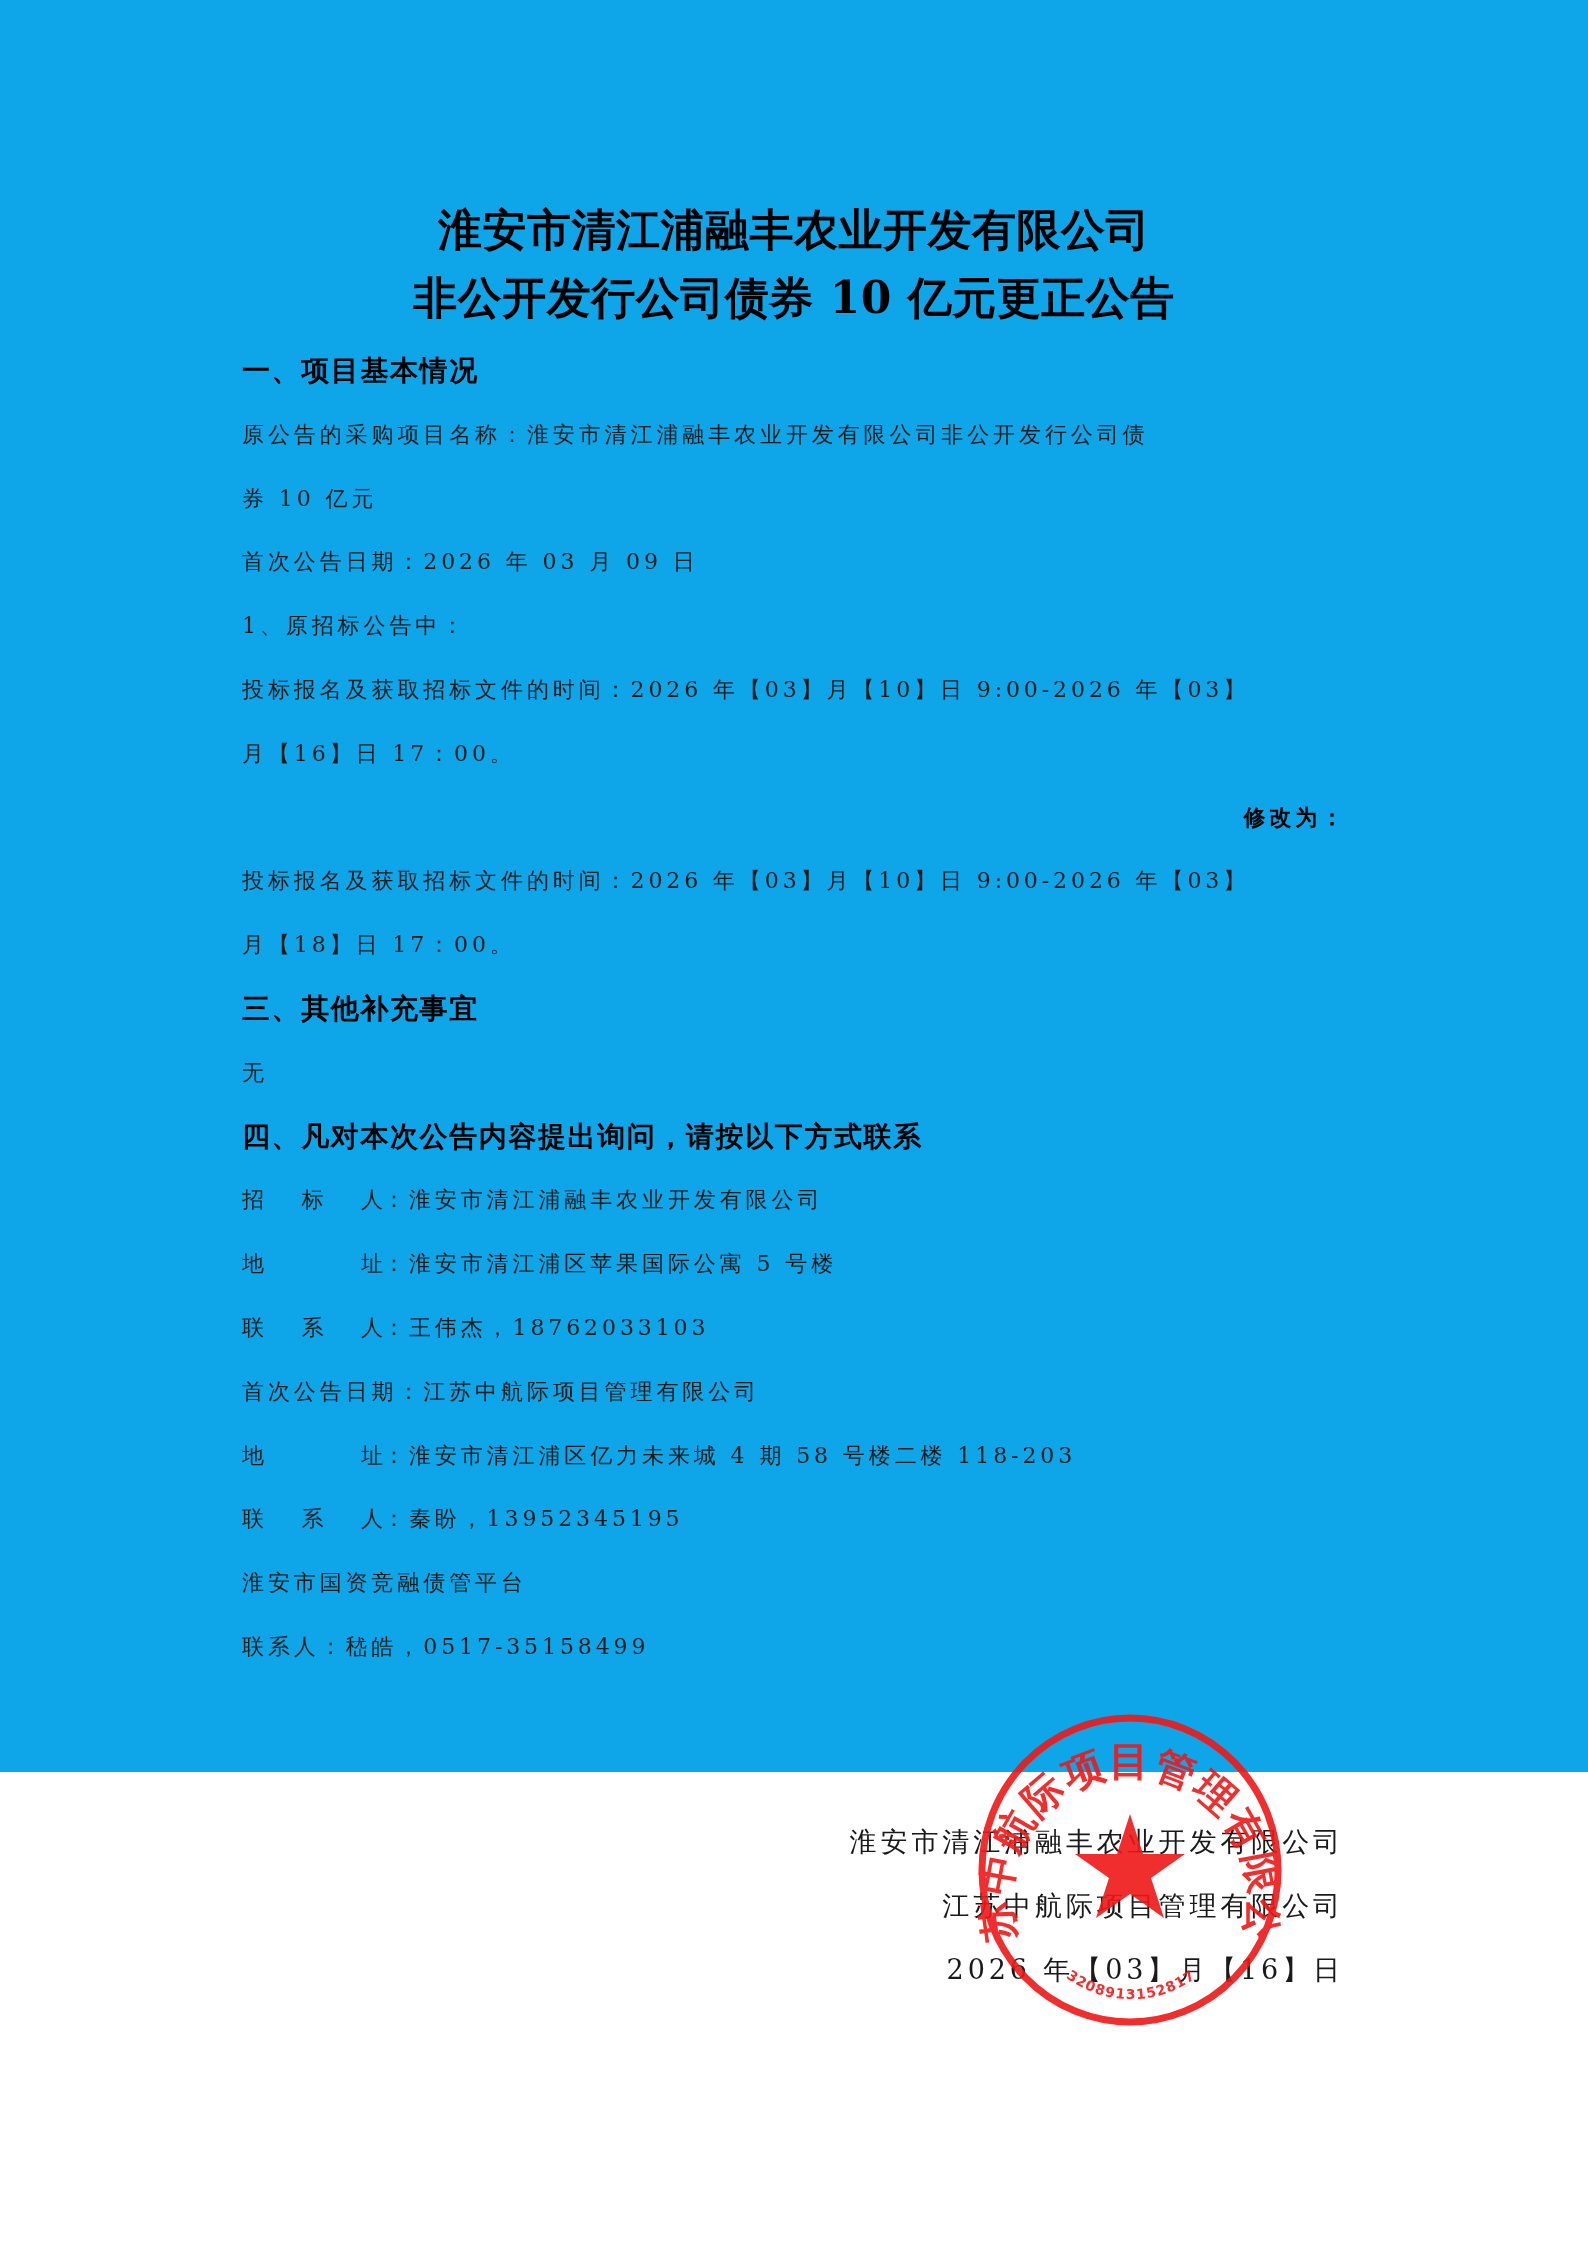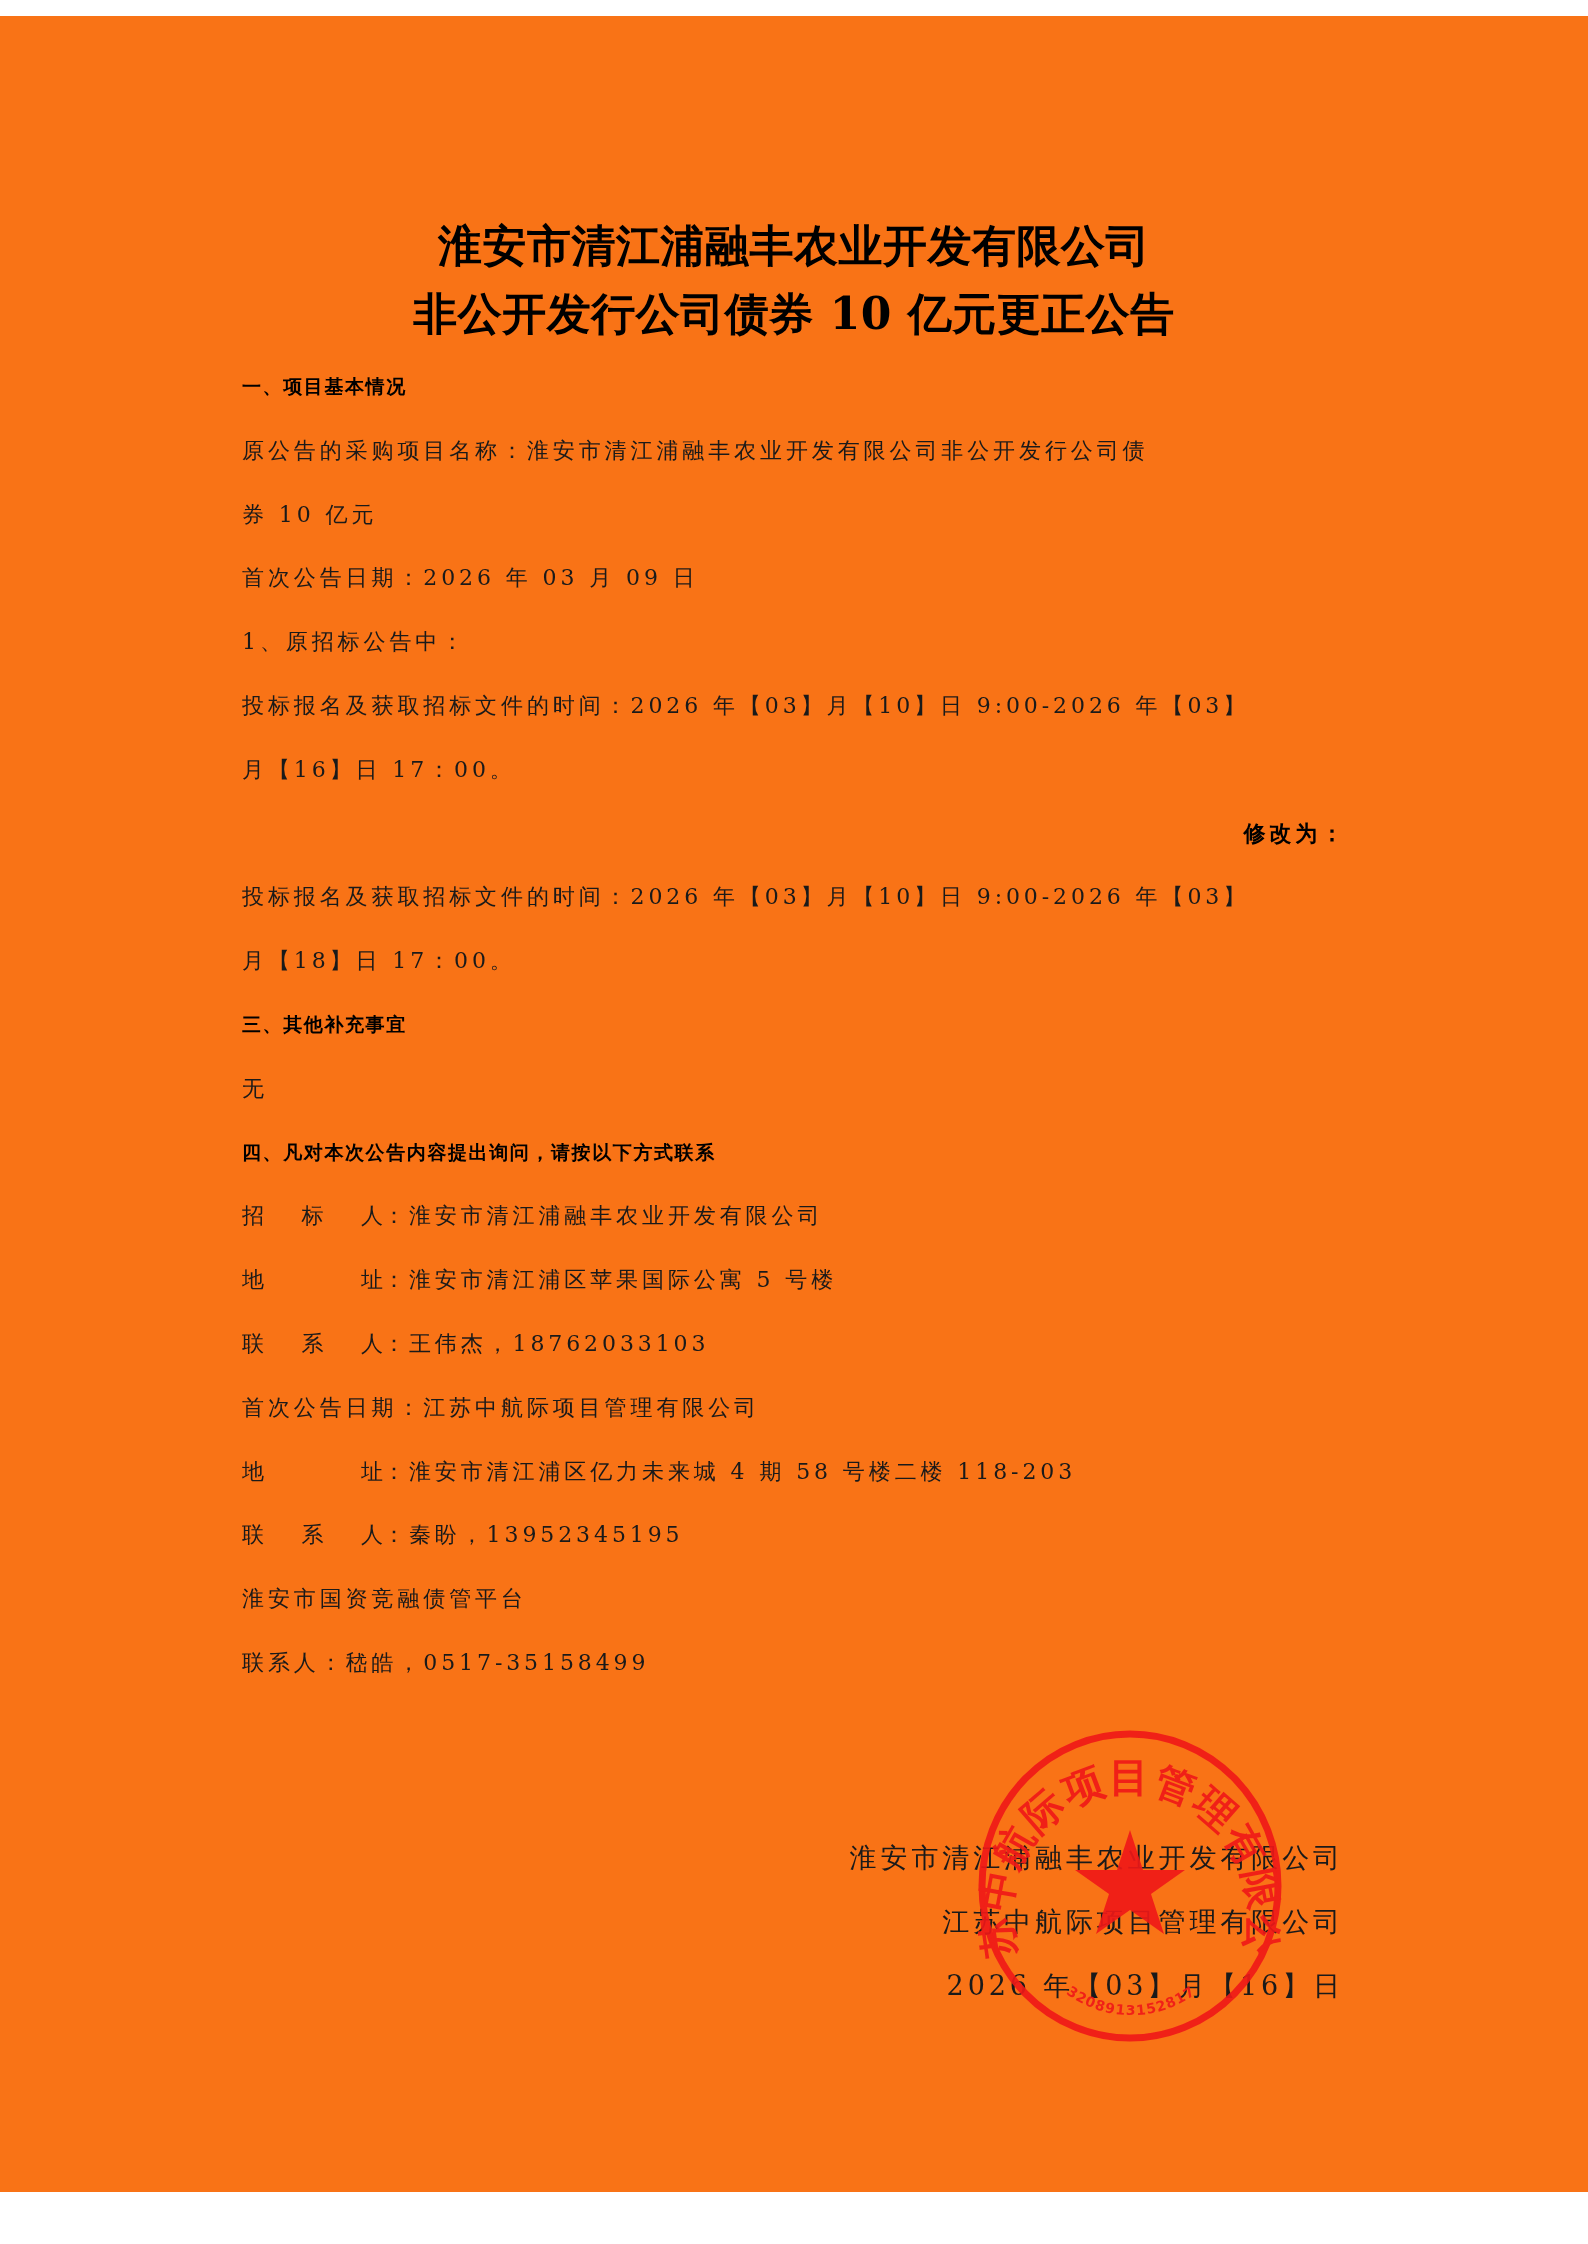--- a/index.html
+++ b/index.html
@@ -1,36 +1,36 @@
 <!DOCTYPE html>
 <html><head>
 <meta charset="utf-8">
 <style>
   html, body { margin: 0; padding: 0; background: #ffffff; }
   body { width: 1588px; height: 2244px; position: relative; overflow: hidden; }
-  .page { position: absolute; left: 0; top: 0; width: 1588px; height: 2176px; background: #f97316; margin-top: 16px; }
+  .page { position: absolute; left: 0; top: 0; width: 1588px; height: 1772px; background: #0ea5e9; }
 
   .title-line {
     position: absolute; left: 0; width: 1588px; text-align: center;
     font-family: "DejaVu Serif", "Liberation Serif", serif;
     font-weight: bold; font-size: 44px; line-height: 68px; color: #000;
     letter-spacing: 0.5px;
   }
 
   .content {
     position: absolute; left: 242px; top: 339px; width: 1105px;
   }
   .line {
     height: 63.8px; line-height: 63.8px; white-space: nowrap;
     font-family: "DejaVu Serif", "Liberation Serif", serif;
     font-size: 22px; letter-spacing: 3.9px; color: #1a1a1a;
   }
   .line.heading {
     font-family: "DejaVu Sans", "Liberation Sans", sans-serif;
-    font-weight: bold; font-size: 19px; letter-spacing: 1.6px; color: #000;
+    font-weight: bold; font-size: 28px; letter-spacing: 1.6px; color: #000;
   }
   .line.bold { font-weight: bold; color: #000; text-align: right; }
 
   .label {
     display: inline-block; width: 141px;
     text-align-last: justify; text-align: justify; letter-spacing: 0;
   }
   .label-colon { letter-spacing: 3.9px; }
 
   .signature {

